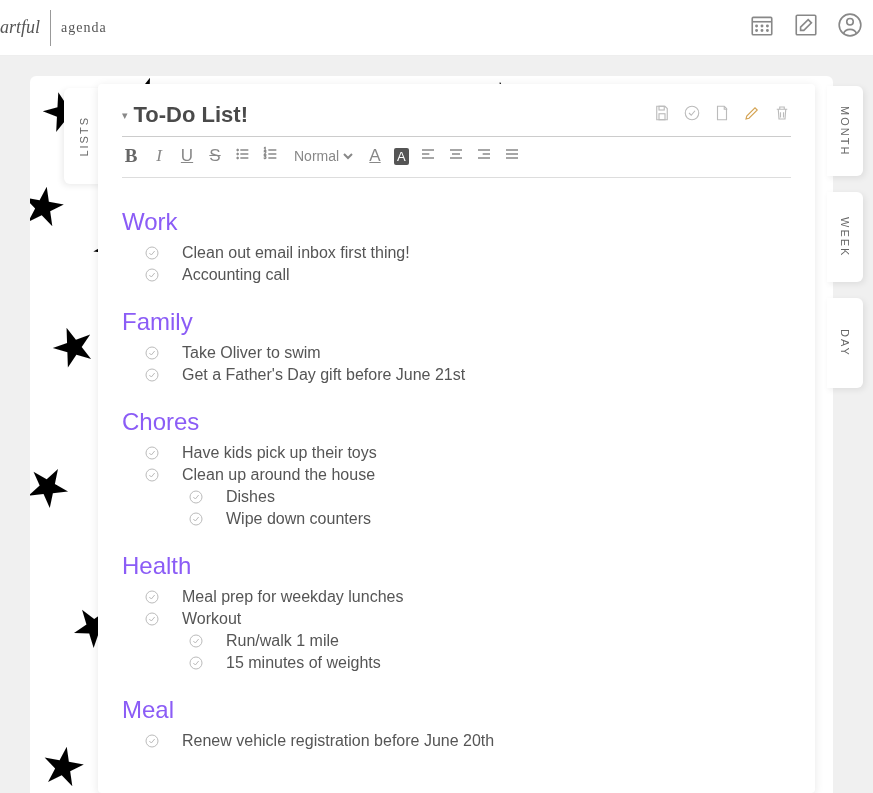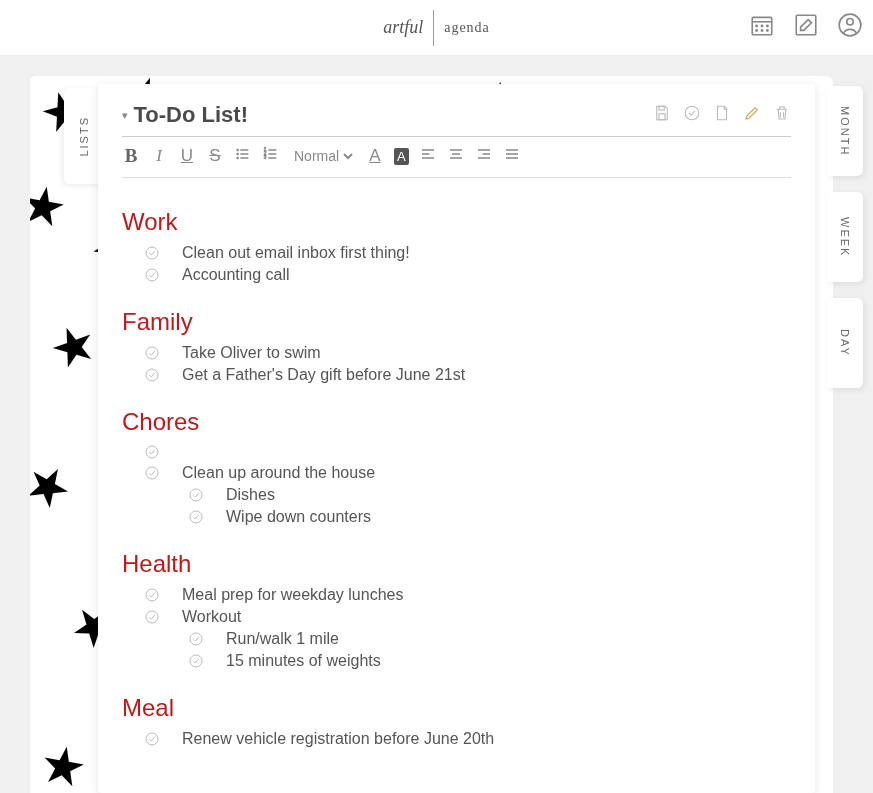--- a/index.html
+++ b/index.html
@@ -11,21 +11,21 @@
   overflow: hidden;
   position: relative;
 }
 
 
 .header {
   height: 56px;
   background: #fff;
   display: flex;
   align-items: center;
-  justify-content: center;
+  justify-content: flex-start;
   position: relative;
   border-bottom: 1px solid #eee;
 }
 .logo {
   display: flex;
   align-items: center;
   gap: 10px;
 }
 .logo-left {
   font-style: italic;
@@ -221,21 +221,21 @@
 }
 .tb-icon svg { width: 16px; height: 16px; stroke: #888; fill: none; }
 .tb-a-box { display:inline-block; background:#555; color:#fff; padding:1px 3px; font-size:13px; border-radius:2px; font-family: Arial, sans-serif; }
 
 
 .section {
   margin-bottom: 24px;
 }
 .section-heading {
   font-size: 24px;
-  color: #b91c1c;
+  color: #8b5cf6;
   margin-bottom: 8px;
   font-family: 'Comic Sans MS', cursive, sans-serif;
 }
 .task-item {
   display: flex;
   align-items: center;
   gap: 22px;
   margin-left: 22px;
   margin-bottom: 4px;
   font-size: 16px;
@@ -465,20 +465,21 @@
             <span>Get a Father's Day gift before June 21st</span>
           </div>
         </div>
         <div class="section">
           <div class="section-heading">Chores</div>
           <div class="task-item">
             <span class="check-circle"><svg viewBox="0 0 24 24">
                 <circle cx="12" cy="12" r="9"></circle>
                 <path d="M8 12l3 3 5-6"></path>
               </svg></span>
+            <span>Have kids pick up their toys</span>
           </div>
           <div class="task-item">
             <span class="check-circle"><svg viewBox="0 0 24 24">
                 <circle cx="12" cy="12" r="9"></circle>
                 <path d="M8 12l3 3 5-6"></path>
               </svg></span>
             <span>Clean up around the house</span>
           </div>
           <div class="task-item nested">
             <span class="check-circle"><svg viewBox="0 0 24 24">

